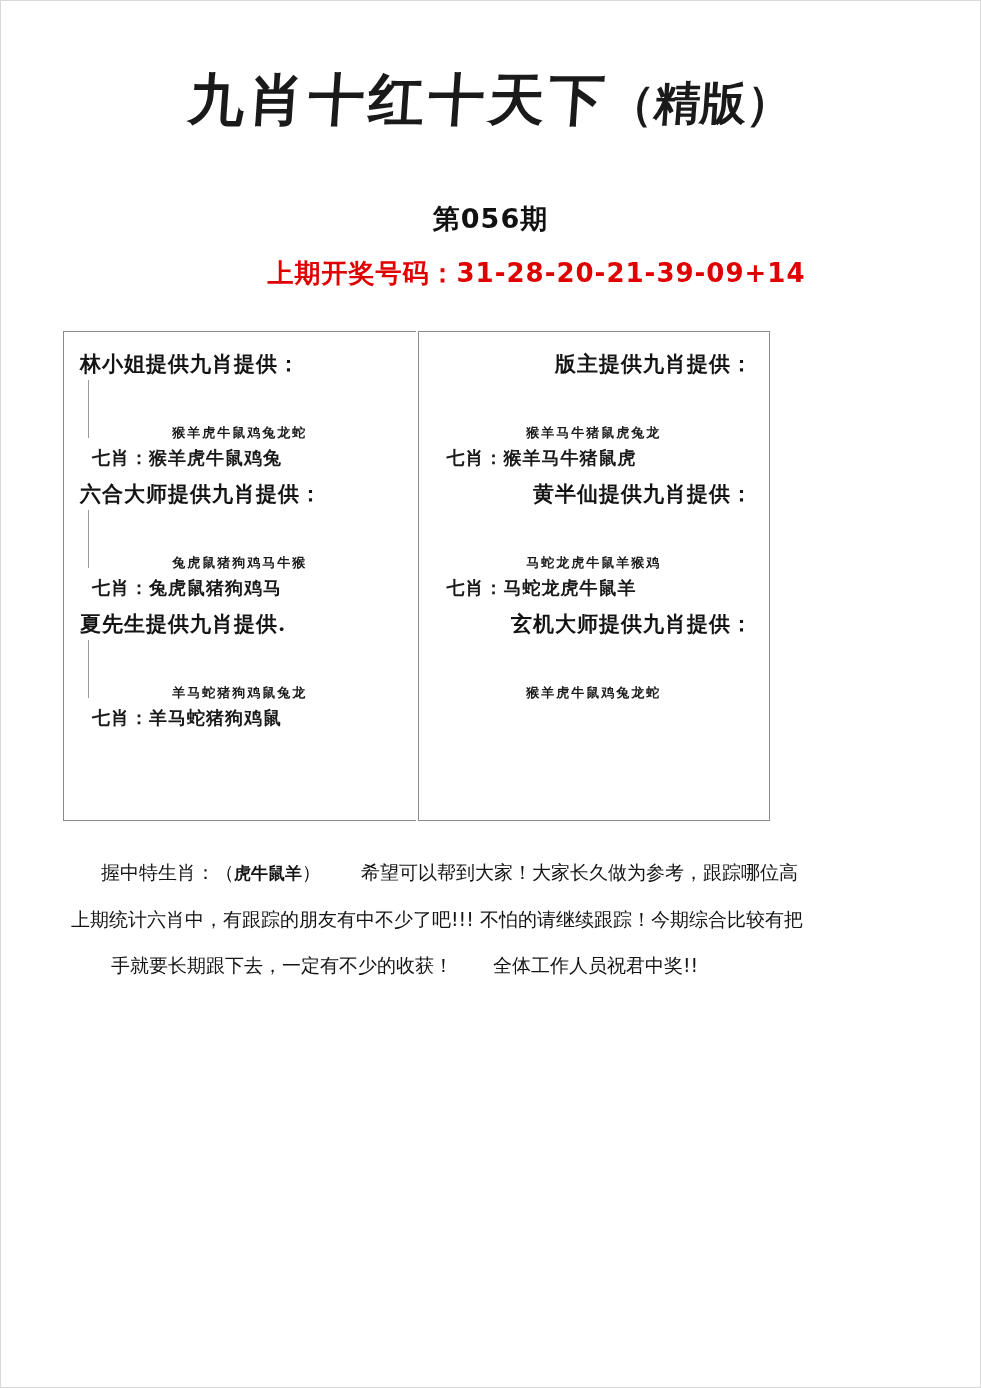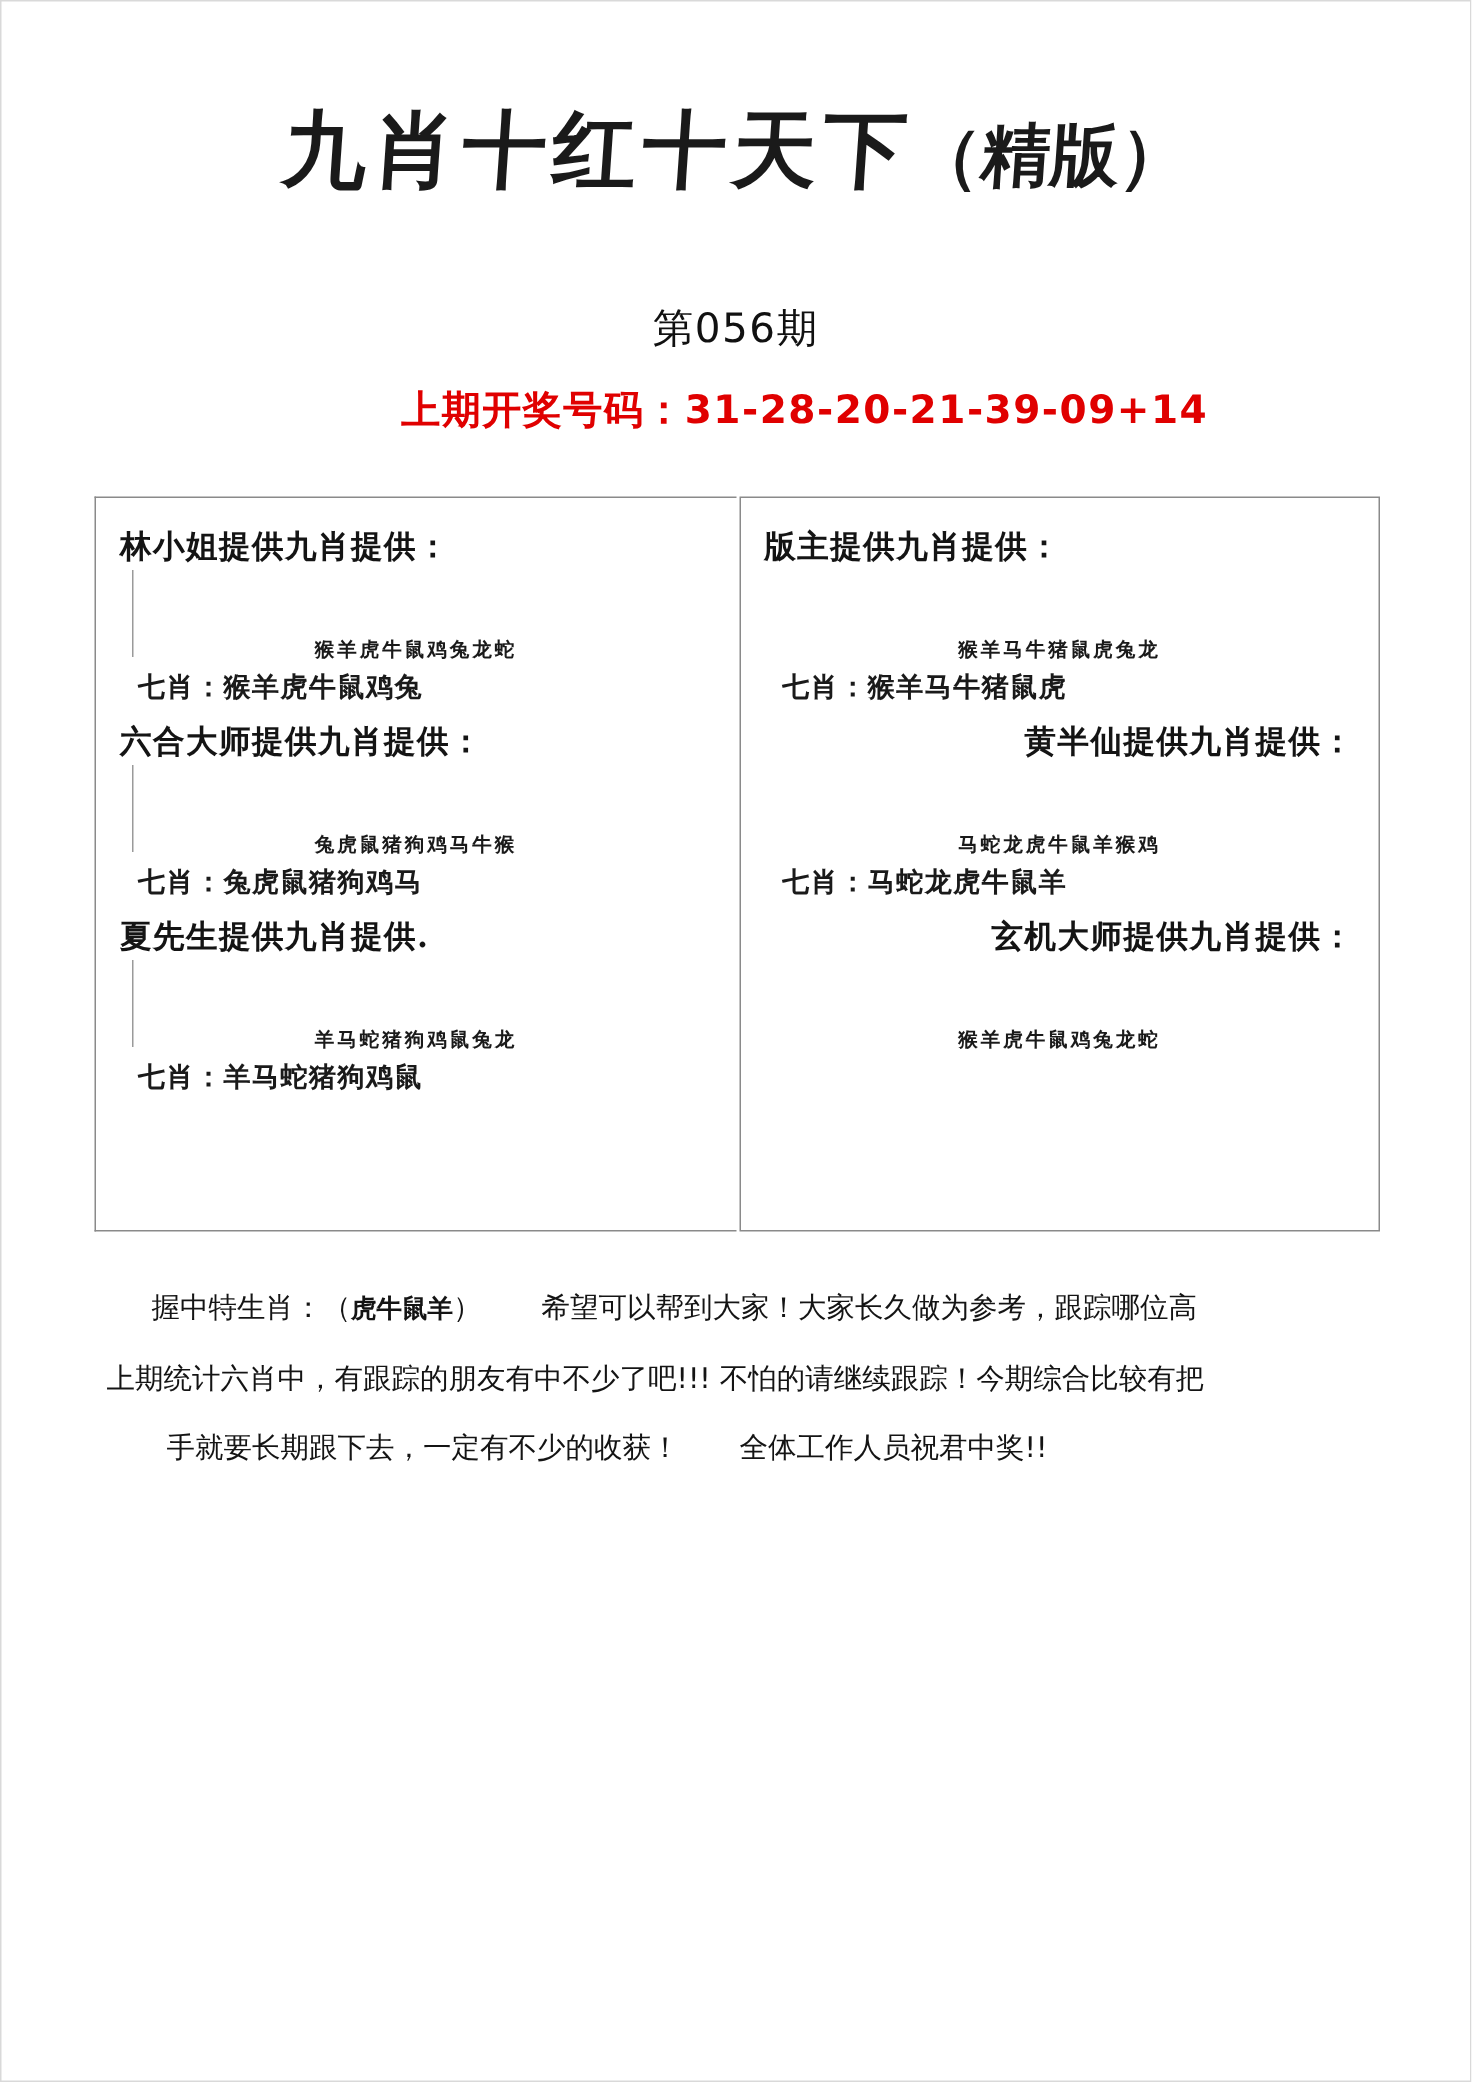--- a/index.html
+++ b/index.html
@@ -41,21 +41,21 @@
     letter-spacing: 0px;
   }
 
   .issue {
     position: absolute;
     top: 200px;
     left: 0;
     width: 100%;
     text-align: center;
     font-family: "DejaVu Sans", "Liberation Sans", sans-serif;
-    font-weight: normal;
+    font-weight: bold;
     font-size: 27px;
     color: #111;
     letter-spacing: 1px;
   }
 
   .last-draw {
     position: absolute;
     top: 255px;
     left: 0;
     width: 100%;
@@ -65,21 +65,21 @@
     color: #e00000;
     letter-spacing: 1px;
     padding-left: 46px;
   }
 
   
   .columns {
     position: absolute;
     top: 330px;
     left: 62px;
-    width: 857px;
+    width: 707px;
     height: 490px;
     display: flex;
     gap: 2px;
   }
   .col {
     width: 50%;
     box-sizing: border-box;
     border: 1px solid #8a8a8a;
     position: relative;
     padding: 18px 16px 0 16px;
@@ -91,21 +91,21 @@
     margin-bottom: 6px;
   }
   .block-title {
     font-family: "DejaVu Serif", "Liberation Serif", serif;
     font-weight: bold;
     font-size: 21px;
     color: #141414;
     letter-spacing: 1px;
     margin: 0 0 6px 0;
   }
-  .col.right .block-title { text-align: left; }
+  .col.right .block-title { text-align: right; }
   .col.right .block-title.left-align { text-align: right; }
 
   .tick {
     position: absolute;
     left: 8px;
     width: 1px;
     height: 58px;
     background: #9a9a9a;
   }
 

